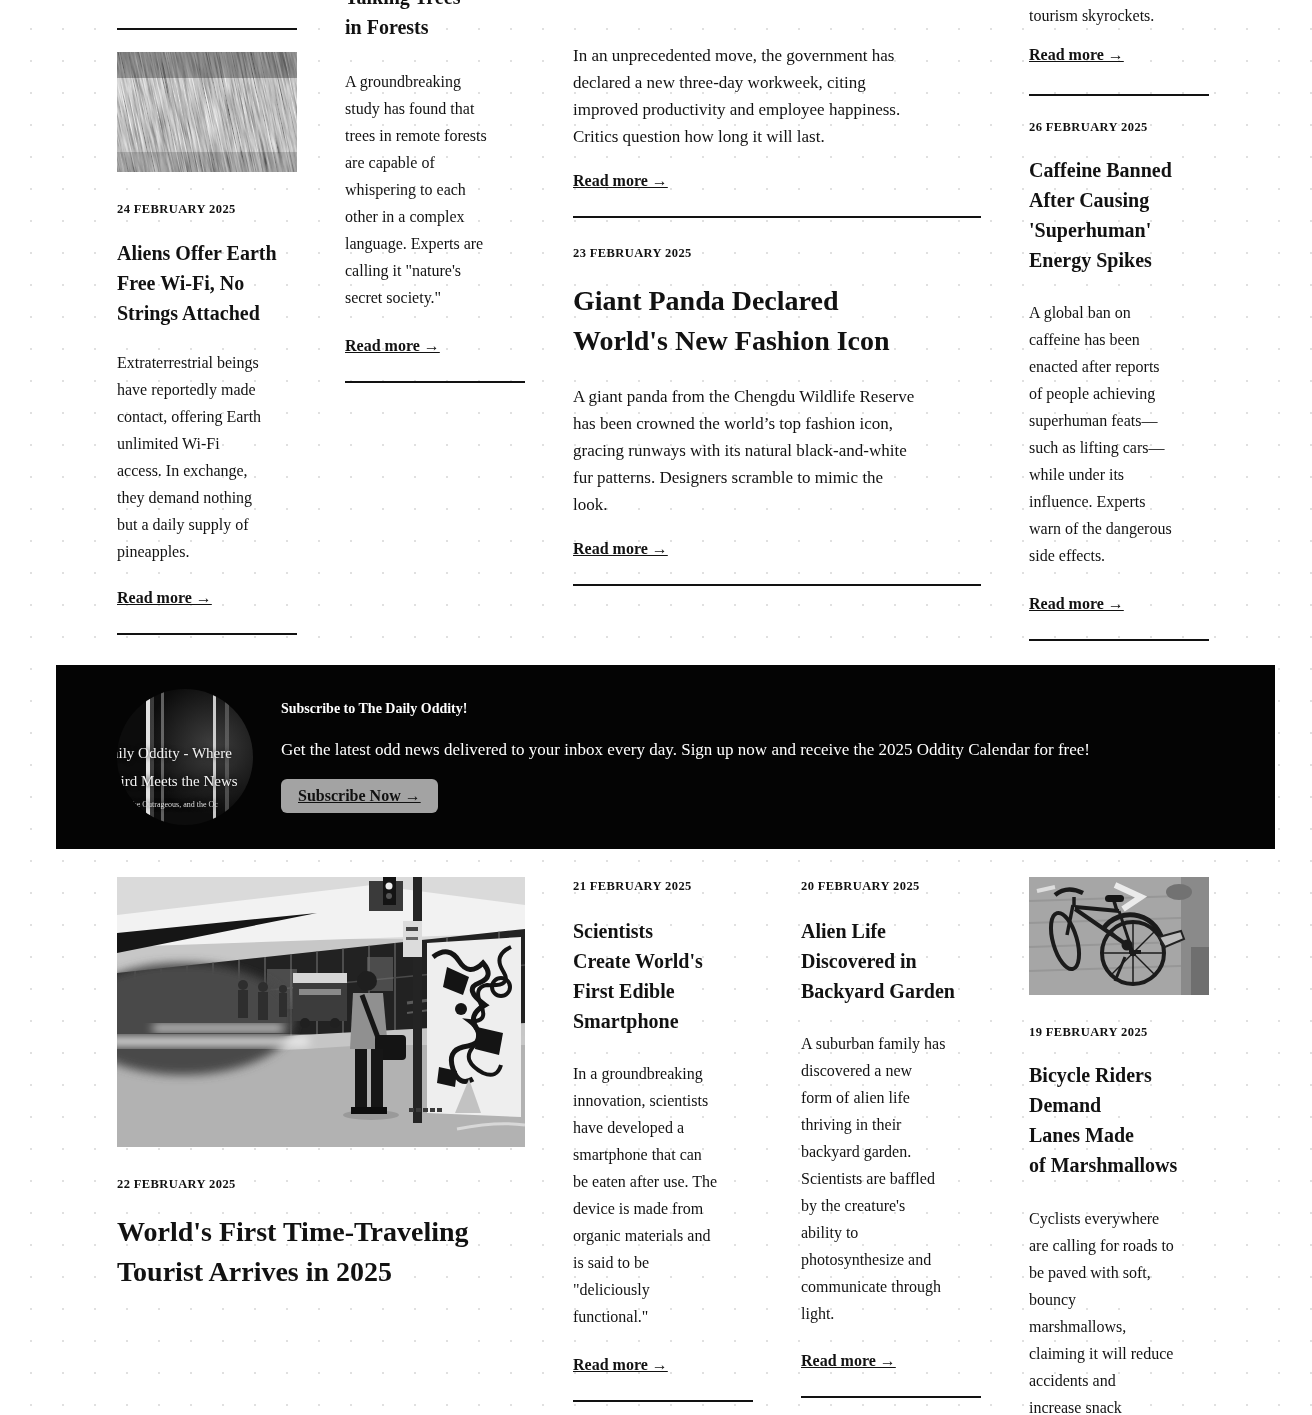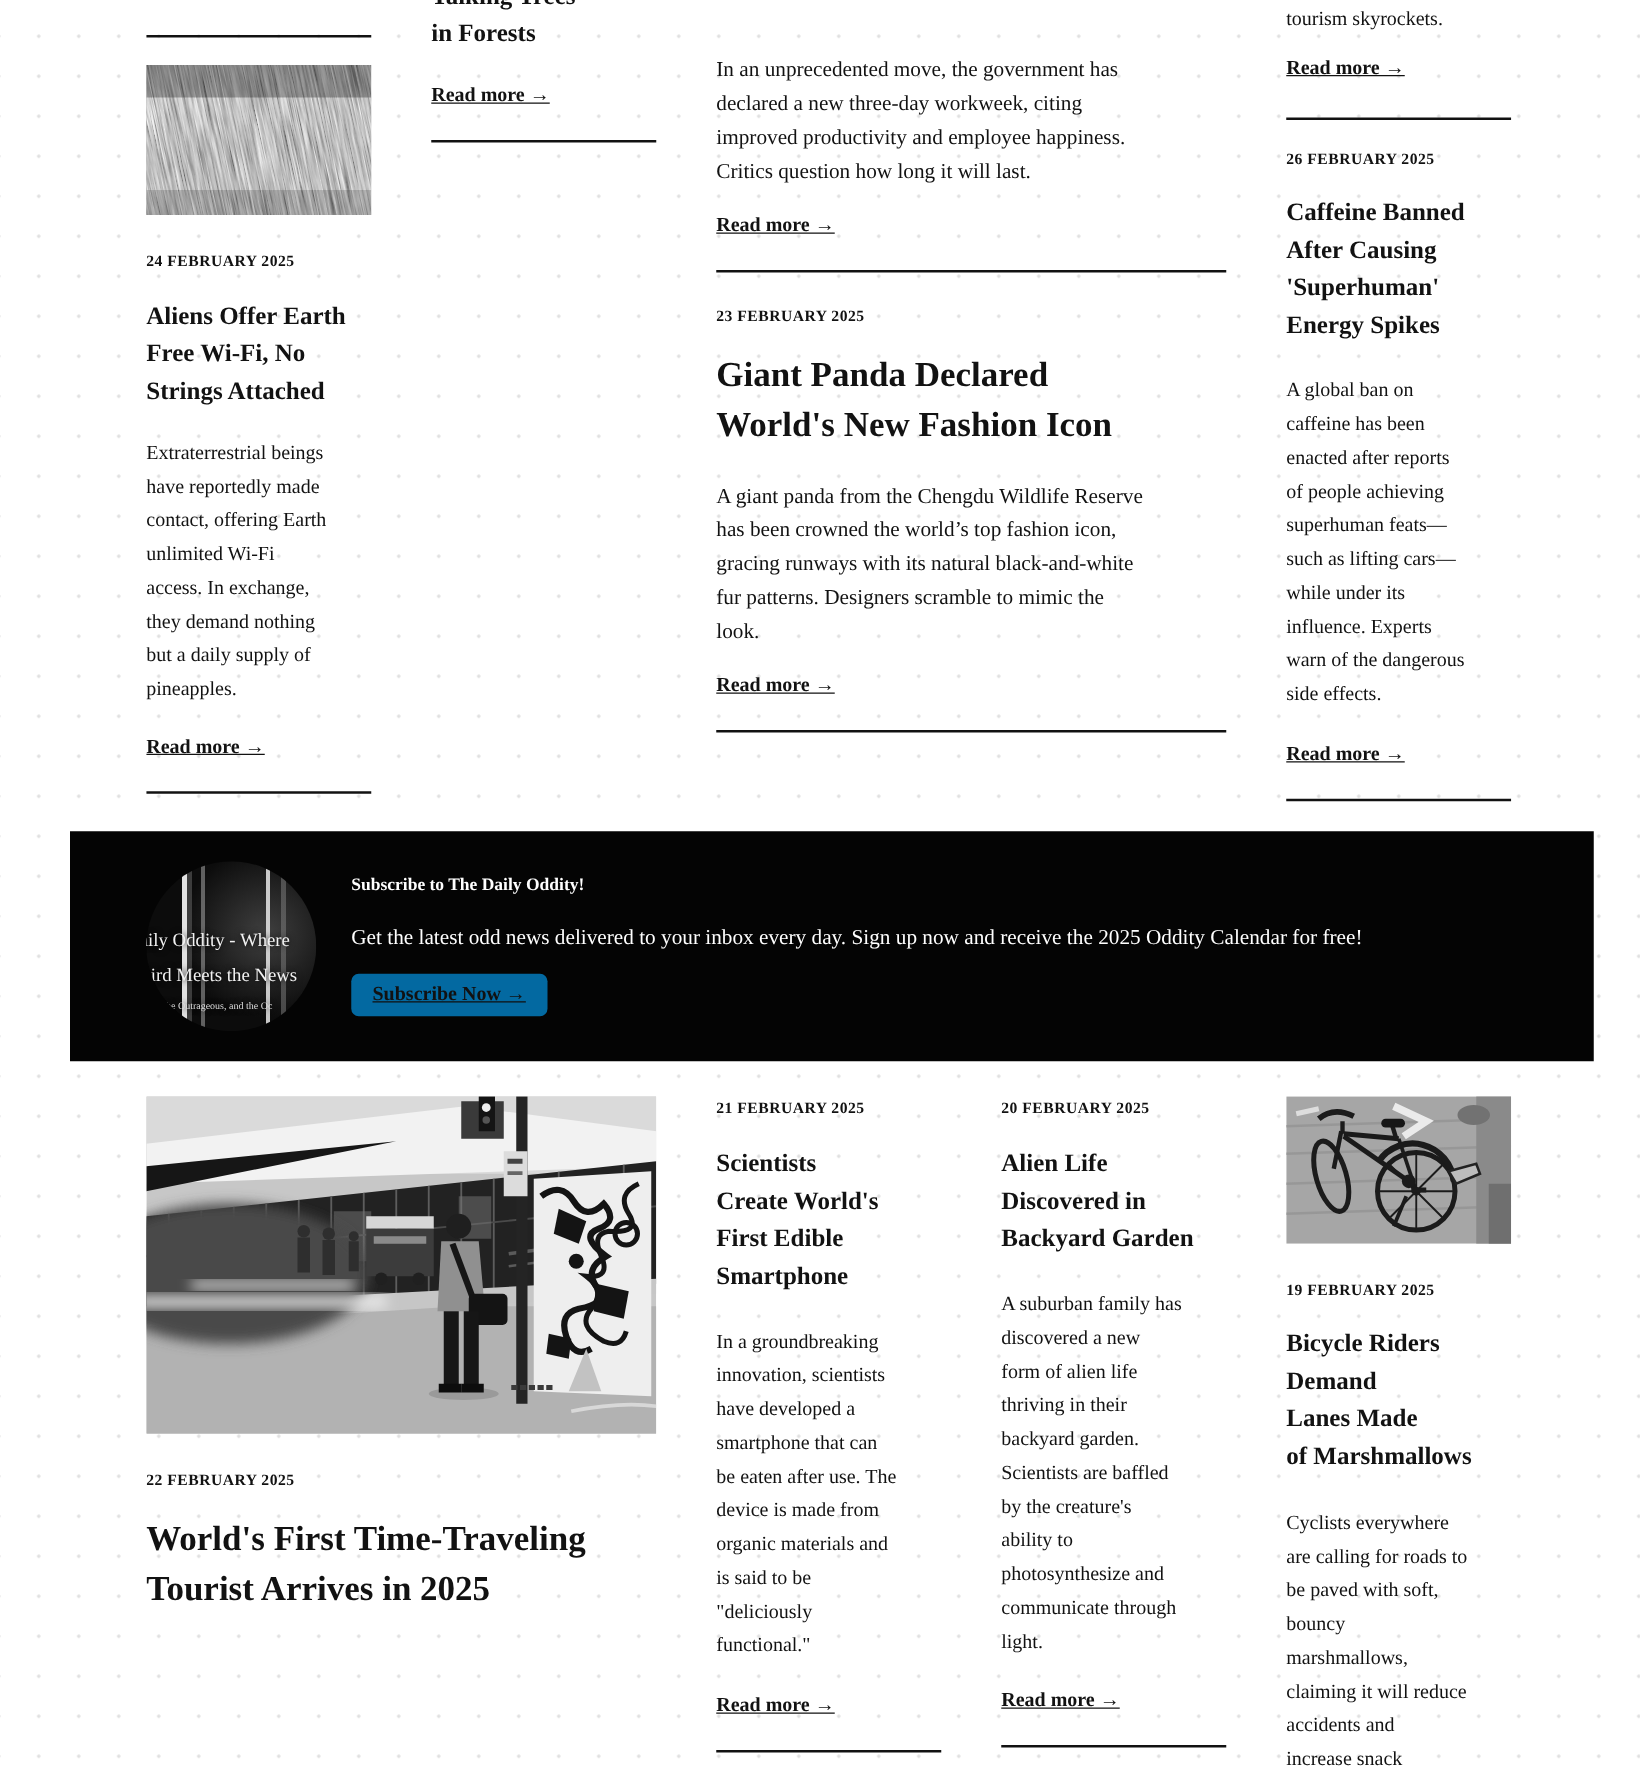--- a/index.html
+++ b/index.html
@@ -58,21 +58,21 @@
     position: absolute; width: 172px; left: -16px; 
     color: #f2f2f2; text-shadow: 0 0 5px rgba(0,0,0,0.9); white-space: nowrap;
   }
   .logo-l1 { top: 56px; font-size: 15px; }
   .logo-l2 { top: 84px; font-size: 15px; }
   .logo-l3 { top: 111px; font-size: 8px; color: #dedede; }
   .banner-content { margin-left: 28px; color: #ffffff; }
   .banner-heading { margin: 0; font-size: 14px; font-weight: bold; }
   .banner-message { margin: 23px 0 0 0; font-size: 17px; }
   .subscribe-btn {
-    display: inline-block; margin-top: 19px; background: #0369a1; color: #111111;
+    display: inline-block; margin-top: 19px; background: #a3a3a3; color: #111111;
     font-weight: bold; font-size: 16px; text-decoration: underline;
     padding: 8px 17px; border-radius: 6px; cursor: pointer;
   }
 </style>
 </head>
 <body>
 
 <div class="page">
 
   <div class="grid top-grid">
@@ -113,20 +113,29 @@
 they demand nothing
 but a daily supply of
 pineapples.</p>
       <a class="read-more" style="margin-top:24px">Read more →</a>
       <div class="divider" style="margin-top:26px"></div>
     </article>
 
     <article class="c2">
       <h2 class="headline" style="margin-top:-18px">Talking Trees
 in Forests</h2>
+      <p class="body-text" style="margin-top:26px">A groundbreaking
+study has found that
+trees in remote forests
+are capable of
+whispering to each
+other in a complex
+language. Experts are
+calling it "nature's
+secret society."</p>
       <a class="read-more" style="margin-top:26px">Read more →</a>
       <div class="divider" style="margin-top:26px"></div>
     </article>
 
     <article class="c34">
       <p class="body-text wide" style="margin-top:6px;padding-right:14px">In an unprecedented move, the government has
 declared a new three-day workweek, citing
 improved productivity and employee happiness.
 Critics question how long it will last.</p>
       <a class="read-more" style="margin-top:22px">Read more →</a>

